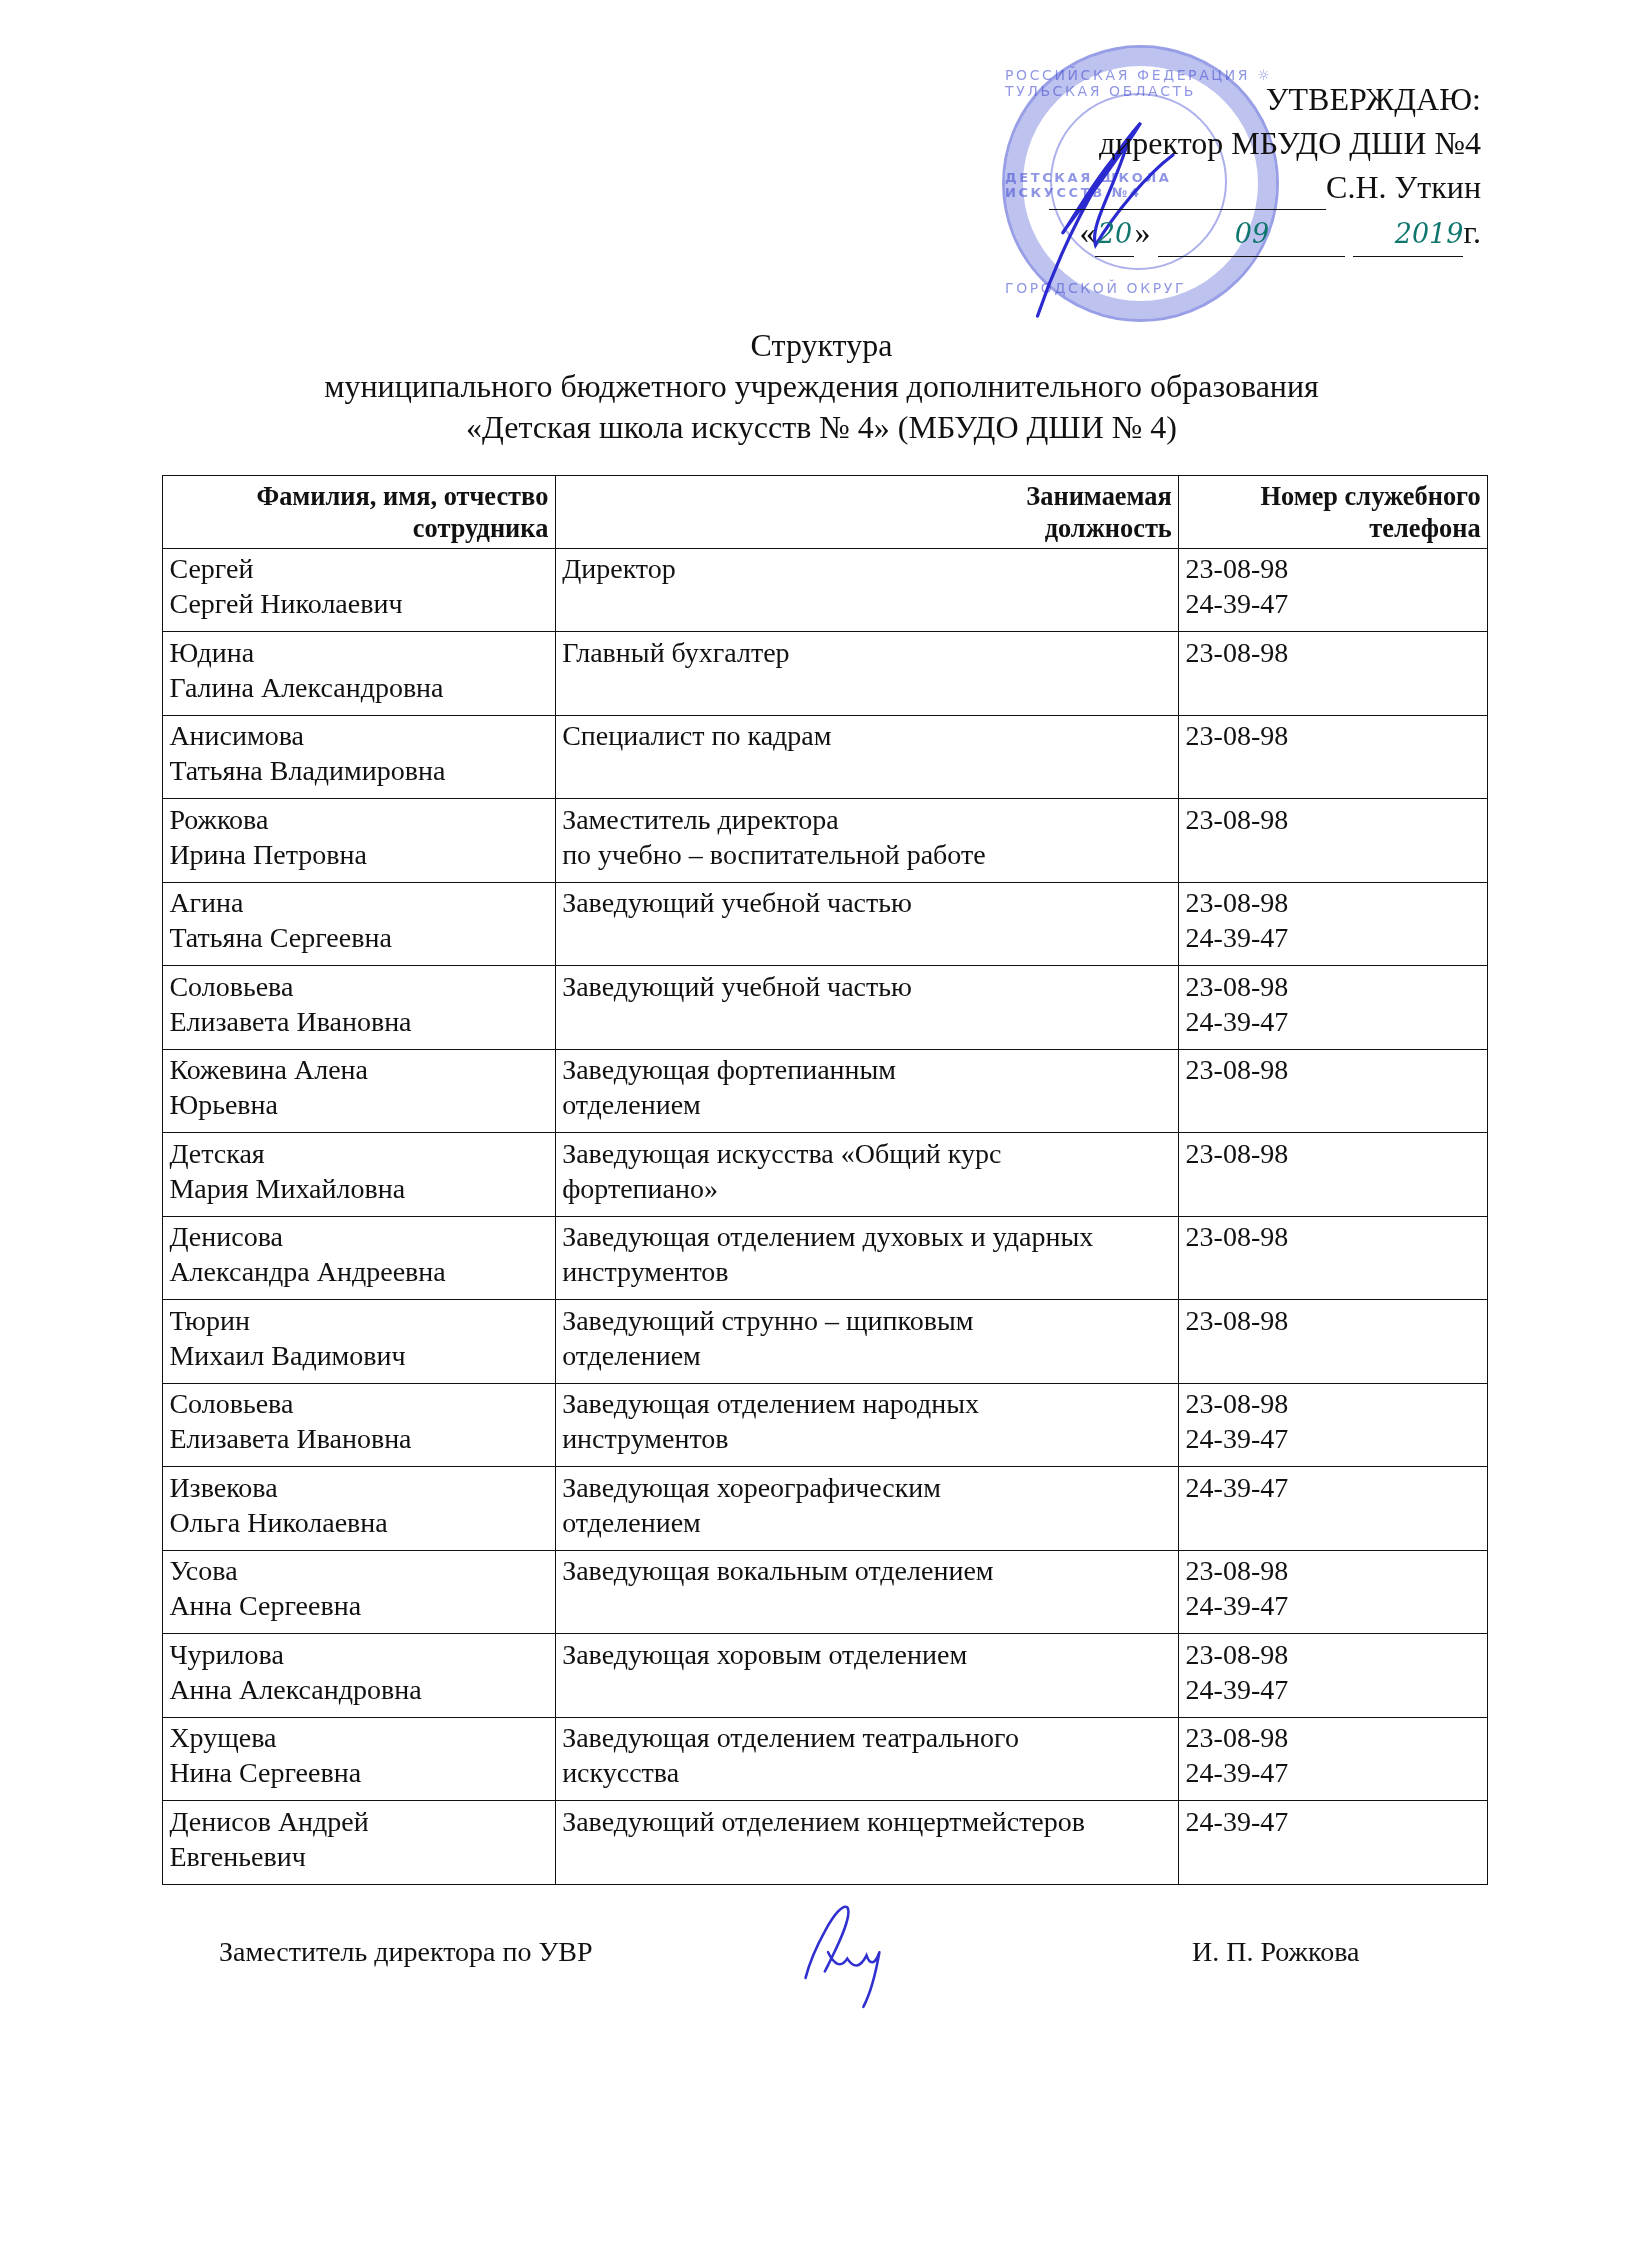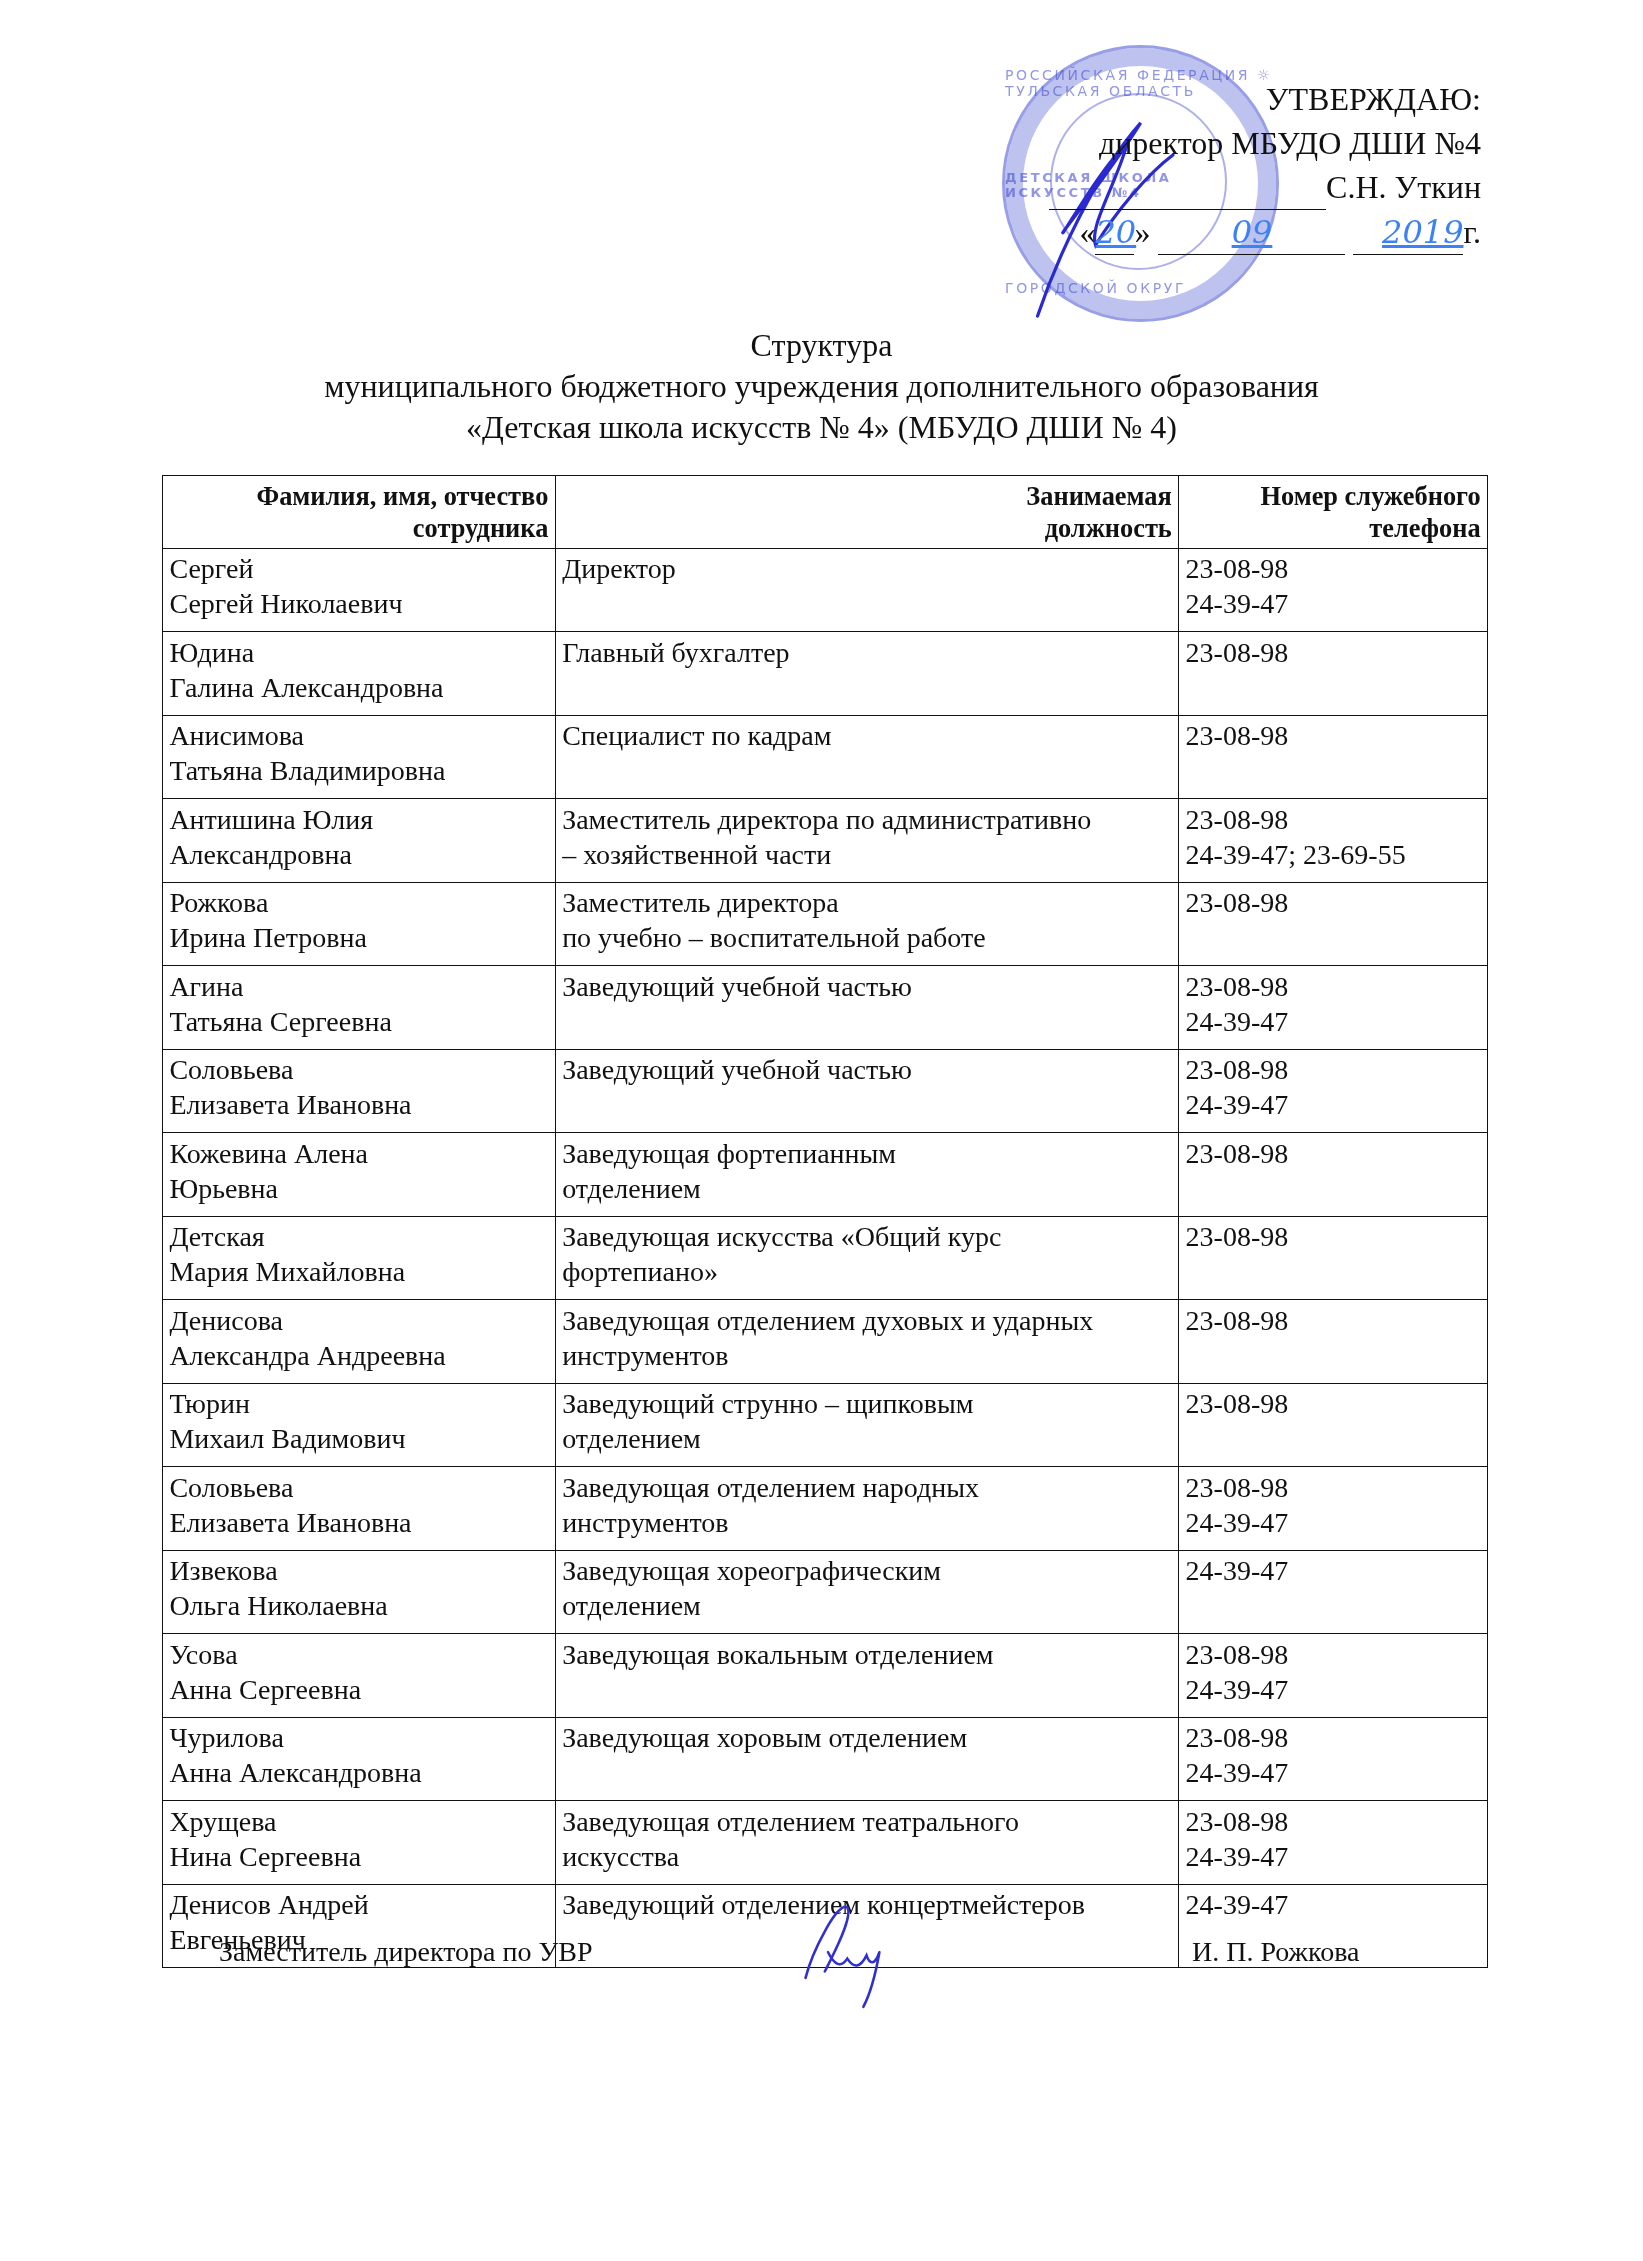--- a/index.html
+++ b/index.html
@@ -6,21 +6,21 @@
   body {
     width: 1643px; height: 2261px; position: relative; overflow: hidden;
     font-family: "Liberation Serif", "DejaVu Serif", serif; color: #111;
   }
   .approve {
     position: absolute; right: 162px; top: 77px; width: 580px;
     text-align: right; font-size: 32px; line-height: 44px;
   }
   .approve .line { display: block; }
   .approve .uline { display: inline-block; border-bottom: 1.9px solid #111; }
-  .approve .hand { font-family: "DejaVu Serif", serif; font-style: italic; color: #3b82f6; font-size: 32px; text-decoration: underline; }
+  .approve .hand { font-family: "DejaVu Serif", serif; font-style: italic; color: #0f766e; font-size: 27px; }
   .stamp {
     position: absolute; left: 1002px; top: 45px; width: 271px; height: 271px;
     border-radius: 50%; border: 3.9px solid rgba(70,80,210,0.55);
     box-shadow: inset 0 0 0 15.5px rgba(255,255,255,0), inset 0 0 0 18px rgba(70,80,210,0.35);
     pointer-events: none;
   }
   .stamp .inner {
     position: absolute; left: 45px; top: 45px; width: 173px; height: 173px;
     border-radius: 50%; border: 2.6px solid rgba(70,80,210,0.45);
   }
@@ -144,34 +144,20 @@
         </td>
         <td>
           <span class="ln">Специалист по кадрам</span>
         </td>
         <td>
           <span class="ln">23-08-98</span>
         </td>
       </tr>
       <tr>
         <td>
-          <span class="ln">Антишина Юлия</span>
-          <span class="ln">Александровна</span>
-        </td>
-        <td>
-          <span class="ln">Заместитель директора по административно</span>
-          <span class="ln">– хозяйственной части</span>
-        </td>
-        <td>
-          <span class="ln">23-08-98</span>
-          <span class="ln">24-39-47; 23-69-55</span>
-        </td>
-      </tr>
-      <tr>
-        <td>
           <span class="ln">Рожкова</span>
           <span class="ln">Ирина Петровна</span>
         </td>
         <td>
           <span class="ln">Заместитель директора</span>
           <span class="ln">по учебно – воспитательной работе</span>
         </td>
         <td>
           <span class="ln">23-08-98</span>
         </td>

